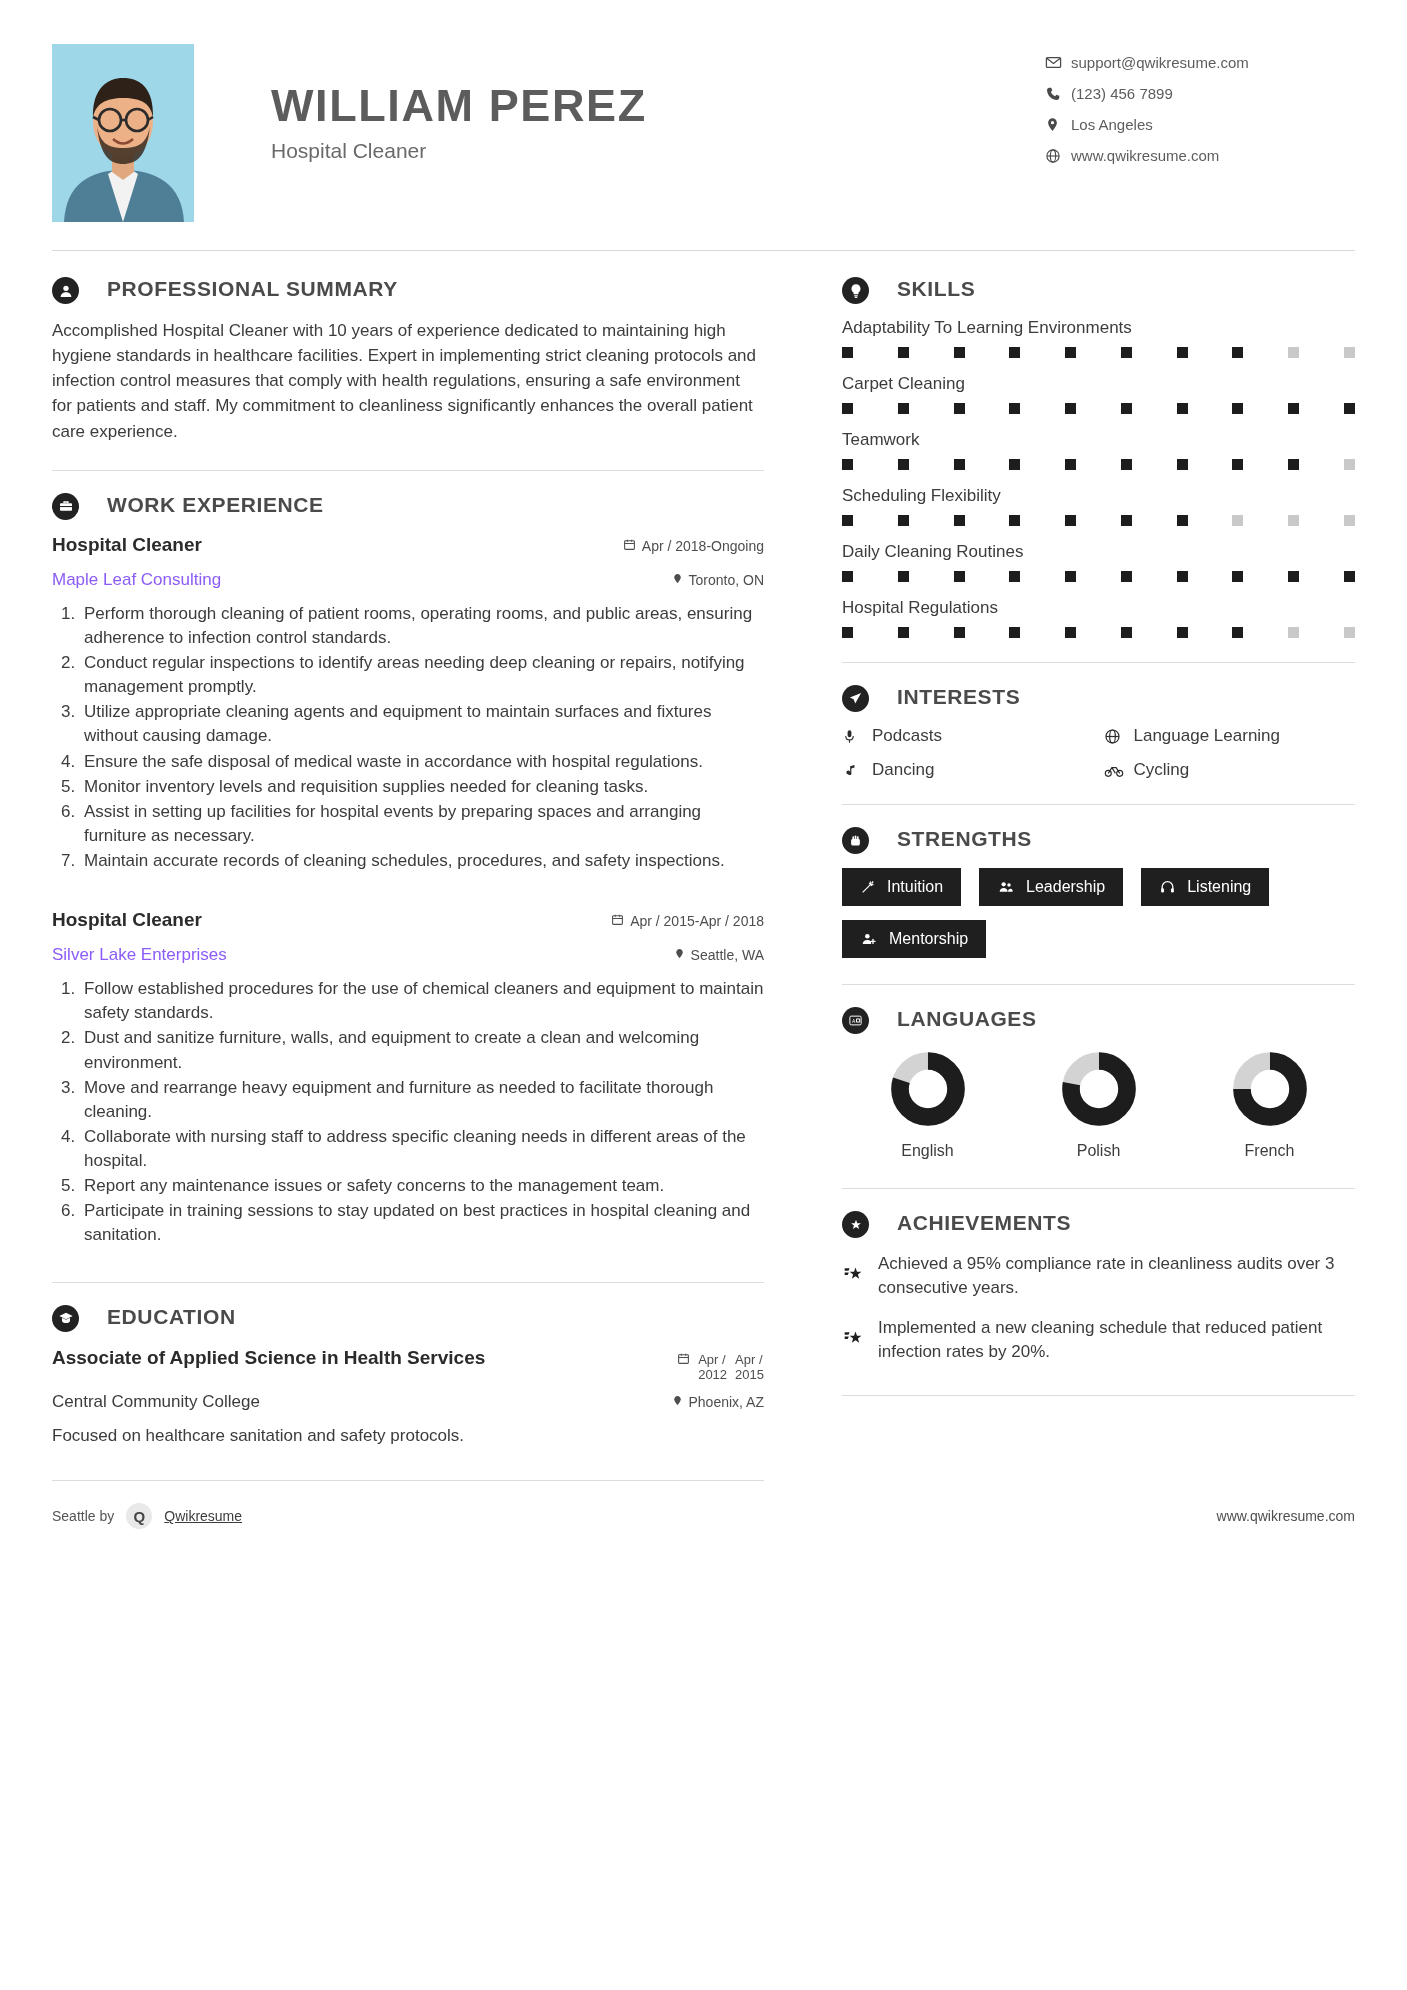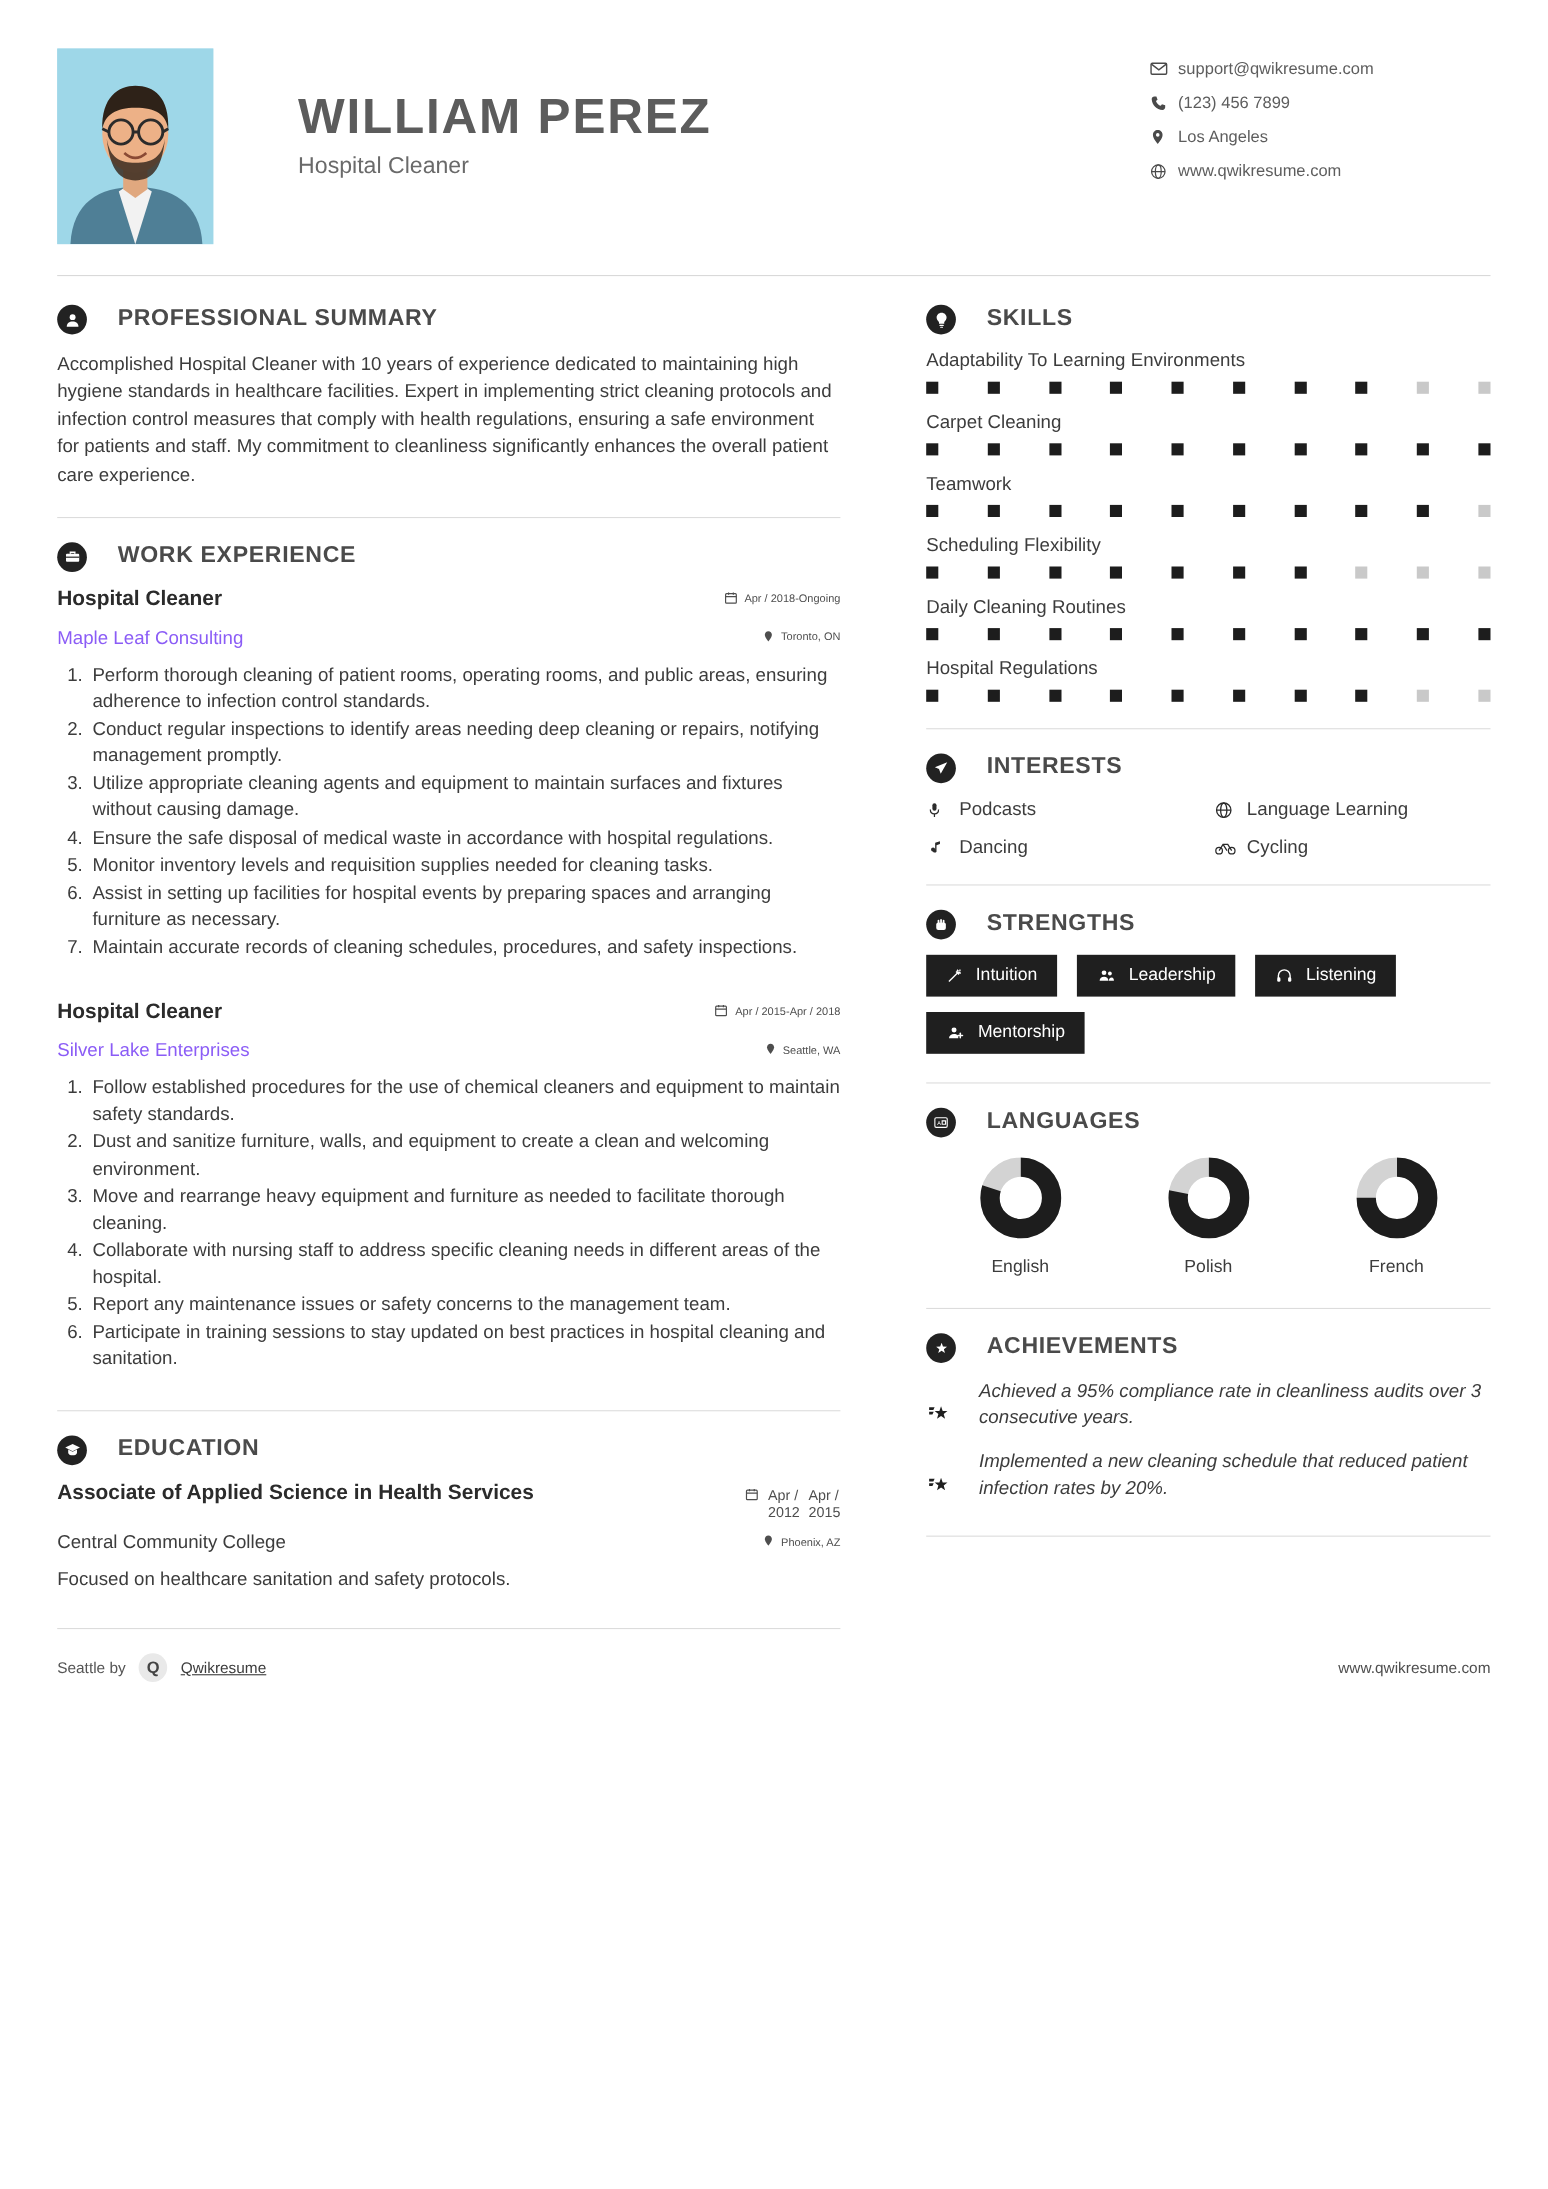--- a/index.html
+++ b/index.html
@@ -140,21 +140,21 @@
     display: flex;
     justify-content: space-between;
     align-items: baseline;
   }
   .job-role {
     font-size: 19px;
     font-weight: bold;
     color: #2b2b2b;
   }
   .job-meta {
-    font-size: 10px;
+    font-size: 14px;
     color: #4e4e4e;
     display: flex;
     align-items: center;
     gap: 6px;
     white-space: nowrap;
   }
   .job-org {
     font-size: 17px;
     color: #8b5cf6;
     margin-top: 8px;
@@ -265,24 +265,23 @@
     justify-content: space-around;
     align-items: flex-start;
     padding-top: 4px;
   }
   .lang { text-align: center; width: 33%; }
   .lang-label { font-size: 16px; color: #3c3c3c; margin-top: 12px; }
 
   
   .ach {
     display: flex;
-    gap: 24px;
+    gap: 12px;
     margin-bottom: 16px;
-    align-items: flex-end;
-    font-style: italic;
+    align-items: center;
   }
   .ach .ai { flex: 0 0 24px; padding-top: 2px; color:#1f1f1f; }
   .ach-text { font-size: 17px; line-height: 1.42; color: #3c3c3c; }
 
   
   .footer-hr-left {
     height: 1px; background: #dcdcdc;
     margin: 34px 0 0 0;
   }
   .footer-hr-right {

